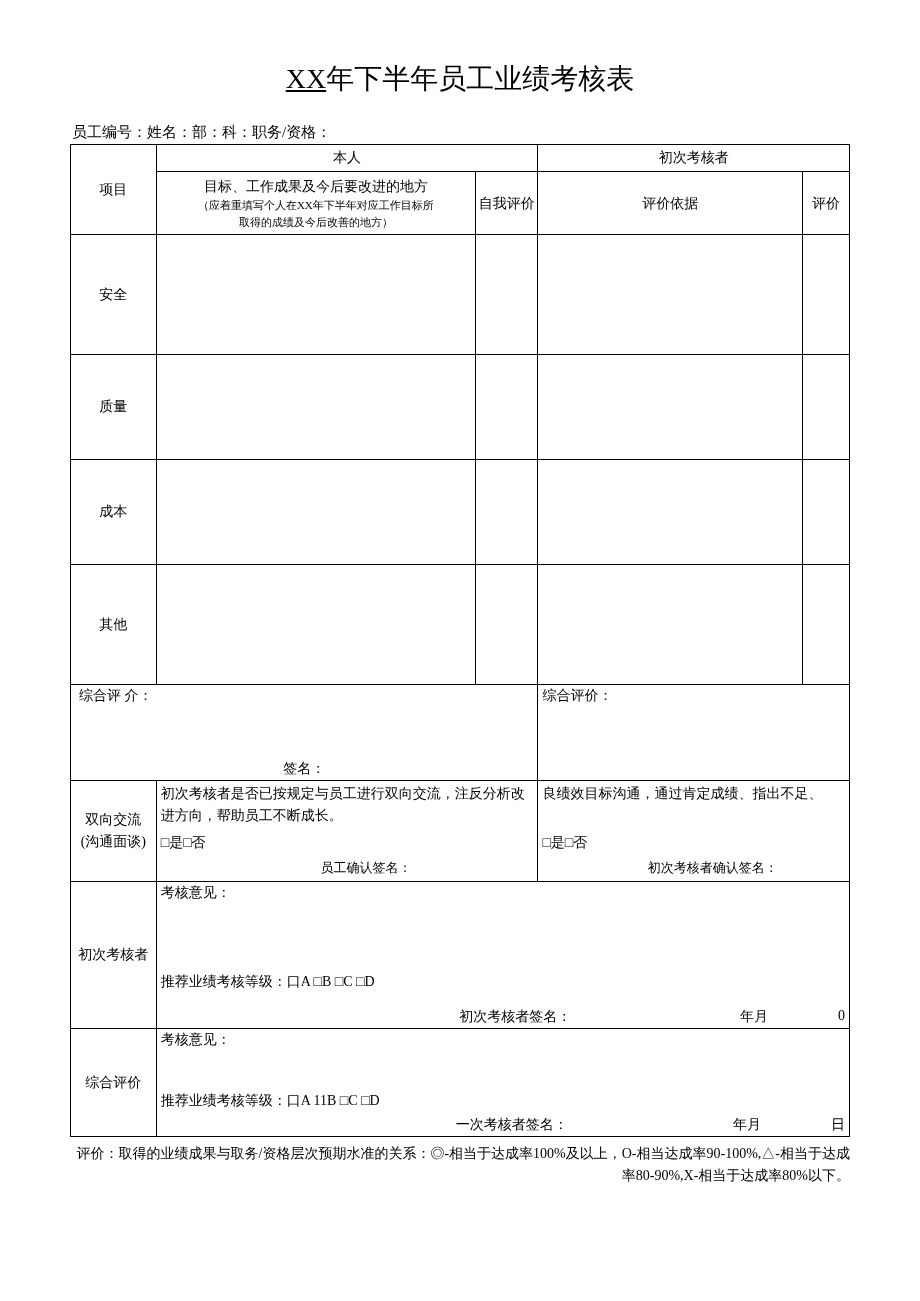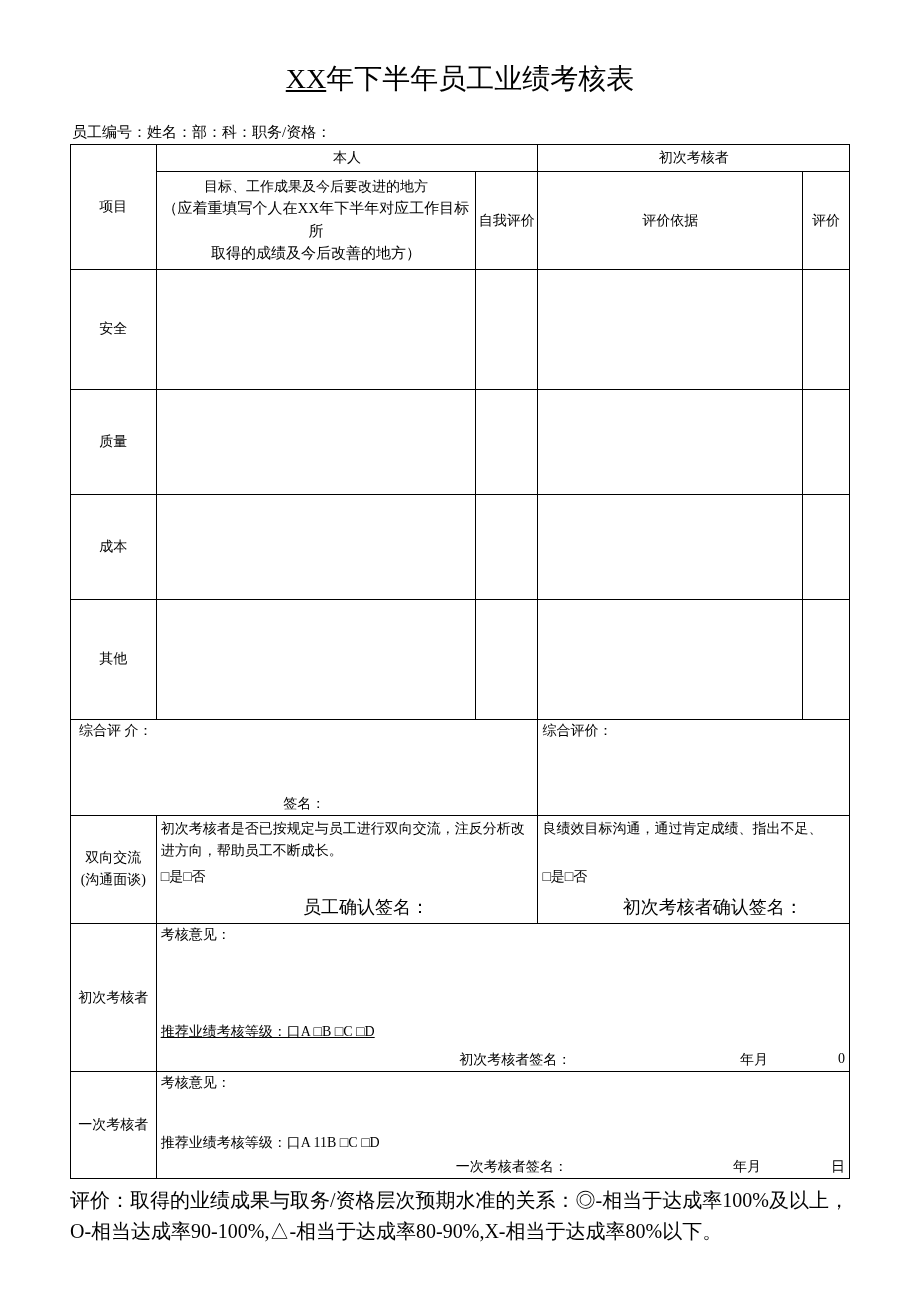--- a/index.html
+++ b/index.html
@@ -33,27 +33,27 @@
     td, th {
       border: 1px solid #000;
       word-wrap: break-word;
     }
     .hc { text-align: center; }
     .vtop { vertical-align: top; }
     .vmid { vertical-align: middle; }
     .p2 { padding: 2px 4px; }
     .hdr-row td { padding: 4px 2px; font-size: 14px; }
     .sub-hdr-row td { padding: 4px 2px; line-height: 1.5; font-size: 14px; }
-    .smallcap { font-size: 15px; }
+    .smallcap { font-size: 11px; }
     .tall { height: 105px; }
     .tall2 { height: 120px; }
     .summary-row { height: 96px; }
     .sub-row td { padding-top:2px; padding-bottom:2px; line-height:1.6; }
-    .check-sign { font-size:18px;padding-left:38px; }
-    .footnote { margin-top: 6px; font-size: 20px; line-height: 1.55; }
+    .check-sign { font-size:13px;padding-left:38px; }
+    .footnote { margin-top: 6px; font-size: 14px; line-height: 1.55; text-align: right; }
     .evaluator-opinion { height: 125px; }
     .evaluator-opinion2 { height: 85px; }
     .ratebar { font-family: "SimSun","宋体",serif; }
   </style>
 </head>
 <body>
 
 <h1 class="title">
   <span class="underline">XX</span><span>年下半年员工业绩考核表</span>
 </h1>
@@ -139,36 +139,36 @@
   </tr>
   <tr class="sub-row">
     <td colspan="2" class="hc check-sign" style="border-top:none;">员工确认签名：</td>
     <td colspan="2" class="hc check-sign" style="border-top:none;">初次考核者确认签名：</td>
   </tr>
 
   <tr>
     <td rowspan="2" class="hc vmid">初次考核者</td>
     <td colspan="4" class="vtop p2 evaluator-opinion" style="border-bottom:none; position:relative;">
       <div>考核意见：</div>
-      <div style="position:absolute; bottom:8px; left:4px;text-decoration:underline;" class="ratebar">推荐业绩考核等级：口A             □B             □C           □D</div>
+      <div style="position:absolute; bottom:15px; left:4px;" class="ratebar">推荐业绩考核等级：口A             □B             □C           □D</div>
     </td>
   </tr>
   <tr>
     <td colspan="4" class="p2" style="border-top:none;">
       <div style="display:flex; justify-content:space-between; gap:70px;">
         <span style="flex:1; text-align:center; padding-left:200px;">初次考核者签名：</span>
         <span>年月</span>
         <span>0</span>
       </div>
     </td>
   </tr>
 
   <tr>
     <td rowspan="2" class="hc vmid">
-      <span>一次考核者</span>
+      <span>综合评价</span>
     </td>
     <td colspan="4" class="vtop p2 evaluator-opinion2" style="border-bottom:none; position:relative;">
       <div>考核意见：</div>
       <div style="position:absolute; bottom:4px; left:4px;" class="ratebar">推荐业绩考核等级：口A            11B             □C           □D</div>
     </td>
   </tr>
   <tr>
     <td colspan="4" class="p2" style="border-top:none;">
       <div style="display:flex; justify-content:flex-end; gap:70px;">
         <span style="flex:1; text-align:center; padding-left:200px;">一次考核者签名：</span>

